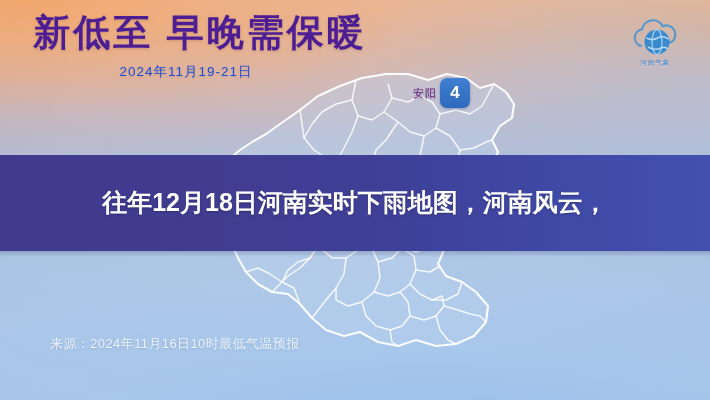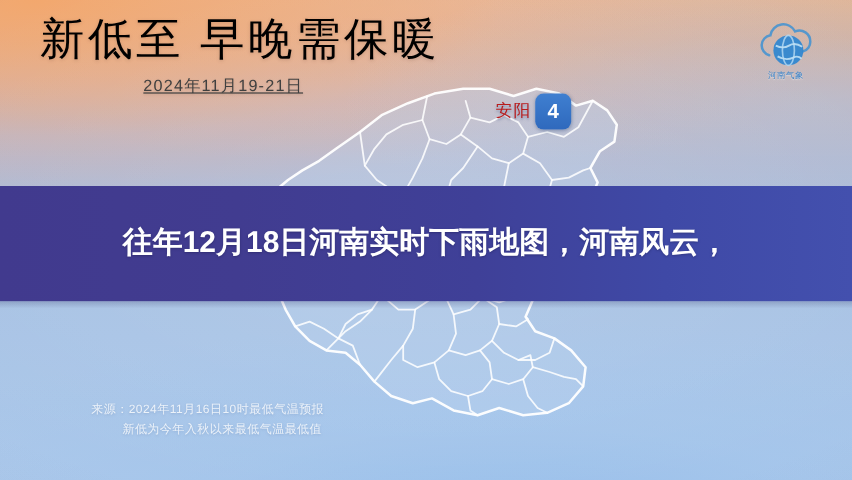--- a/index.html
+++ b/index.html
@@ -64,35 +64,34 @@
     position: absolute;
     left: 0;
     top: 12px;
     width: 372px;
     text-align: center;
     z-index: 6;
   }
   .headline {
     font-size: 37px;
     line-height: 1.12;
-    font-weight: 400;
-    color: #000000;
+    font-weight: 700;
+    color: #4c1d95;
     letter-spacing: 3px;
     text-shadow: 0 1px 3px rgba(120,80,60,0.28);
     white-space: nowrap;
     padding-left: 28px;
   }
   .subline {
     margin-top: 9px;
     font-size: 13.5px;
     line-height: 1.55;
-    color: #404040;
+    color: #1d4ed8;
     letter-spacing: 1px;
     text-shadow: 0 1px 2px rgba(120,80,60,0.22);
-    text-decoration: underline;
   }
   .subline div { white-space: nowrap; }
 
   
   .logo {
     position: absolute;
     right: 24px;
     top: 16px;
     width: 62px;
     height: 62px;
@@ -145,22 +144,22 @@
   
   .city {
     position: absolute;
     z-index: 4;
     display: flex;
     align-items: center;
     gap: 3px;
     white-space: nowrap;
   }
   .city-name {
-    font-size: 14px;
-    color: #b91c1c;
+    font-size: 11px;
+    color: #701a75;
     letter-spacing: 1px;
     text-shadow: 0 1px 2px rgba(60,90,140,0.45);
   }
   .city-badge {
     width: 30px;
     height: 30px;
     border-radius: 7px;
     background: linear-gradient(180deg, #3f7fd0 0%, #2f69bd 100%);
     box-shadow: 0 1px 3px rgba(30,60,110,0.35);
     color: #ffffff;
@@ -169,24 +168,24 @@
     display: flex;
     align-items: center;
     justify-content: center;
   }
   .city.dim .city-name { opacity: 0.55; }
   .city.dim .city-badge { opacity: 0.88; }
 
   
   .source-note {
     position: absolute;
-    left: 76px;
+    left: 50px;
     top: 333px;
     z-index: 4;
-    font-size: 10px;
+    font-size: 13px;
     line-height: 1.7;
     color: rgba(255,255,255,0.80);
     letter-spacing: 0.4px;
     text-shadow: 0 1px 2px rgba(90,120,170,0.30);
   }
   .source-note .l2 { padding-left: 26px; }
 
   
   .caption-band {
     position: absolute;
@@ -318,21 +317,20 @@
       <circle cx="33" cy="26" r="12.5" fill="#2e86d0" opacity="0.92"></circle>
       <path d="M22.5,22 q6,3 11,0 q5,-3 11,1" fill="none" stroke="#bfe0f5" stroke-width="1.6" opacity="0.9"></path>
       <path d="M24,31 q7,4 13,1 q4,-2 7,1" fill="none" stroke="#bfe0f5" stroke-width="1.6" opacity="0.9"></path>
       <ellipse cx="33" cy="26" rx="5" ry="12.5" fill="none" stroke="#bfe0f5" stroke-width="1.4" opacity="0.75"></ellipse>
     </svg>
     <div class="logo-text">河南气象</div>
   </div>
 
   <div class="source-note">
     <div class="l1">来源：2024年11月16日10时最低气温预报</div>
-    <div class="l2">新低为今年入秋以来最低气温最低值</div>
   </div>
 
   <div class="band-shadow"></div>
   <div class="caption-band">
     <div class="caption-line">往年12月18日河南实时下雨地图，河南风云，</div>
   </div>
 
 </div>
 
 </body></html>

